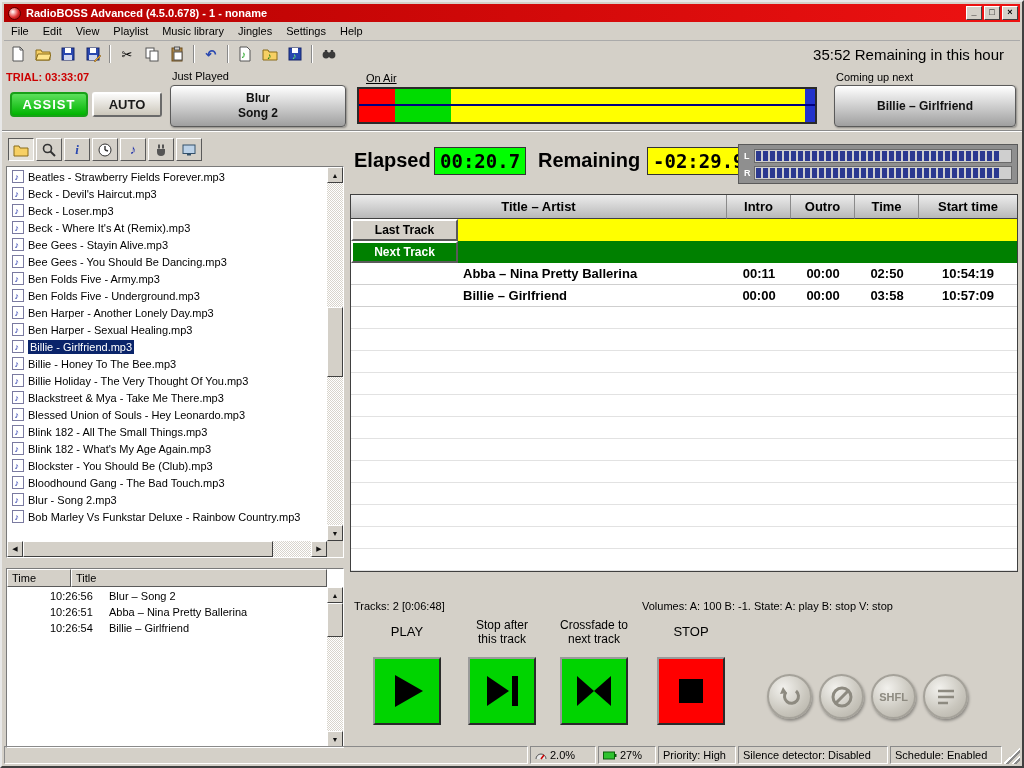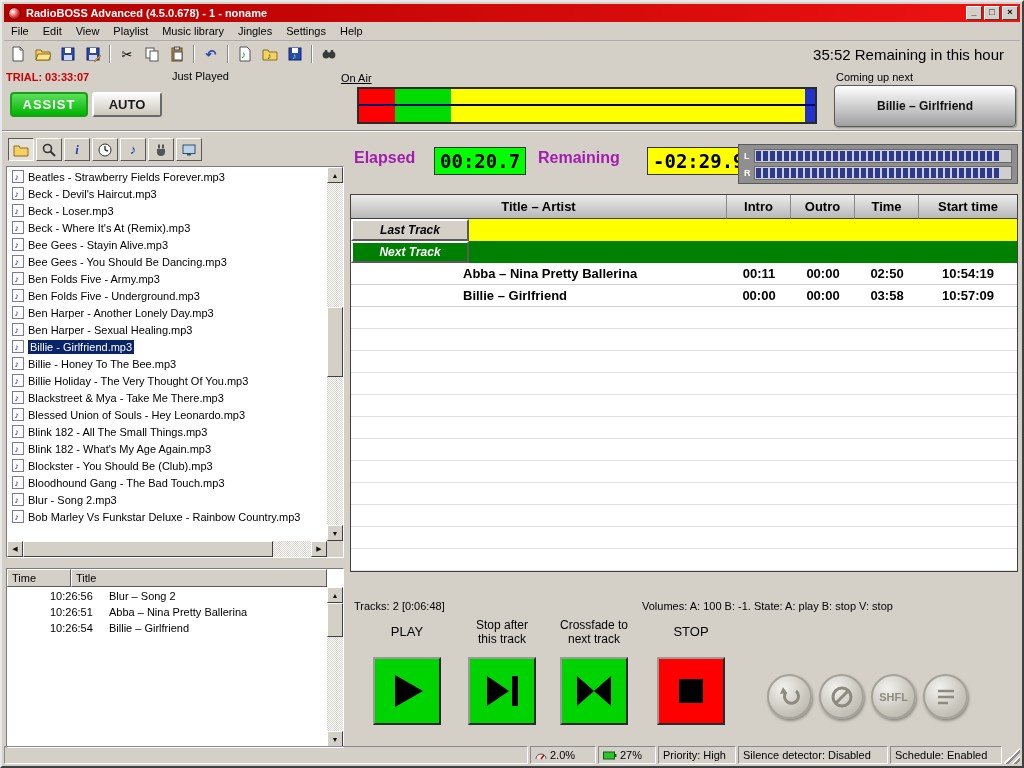--- a/index.html
+++ b/index.html
@@ -68,36 +68,36 @@
   .h-header{display:flex;height:18px;}
   .h-hcell{background:#d4d0c8;border:1px solid;border-color:#fff #5a5a5a #5a5a5a #fff;font-size:11px;display:flex;align-items:center;padding-left:4px;color:#000;}
   .h-hcell.time{width:64px;}
   .h-hcell.title{flex:1;margin-right:16px;}
   .h-body{position:absolute;left:1px;top:19px;right:17px;bottom:1px;overflow:hidden;}
   .h-row{display:flex;height:16px;font-size:11px;align-items:center;color:#000;}
   .h-time{width:64px;padding-left:5px;margin-left:37px;}
   .h-vscroll{position:absolute;right:0;top:18px;bottom:0;width:16px;background:repeating-conic-gradient(#fff 0 25%,#d8d4cc 0 50%) 0 0/2px 2px;}
 
   
-  .timer-label{position:absolute;font-size:16px;font-weight:bold;color:#a21caf;}
+  .timer-label{position:absolute;font-size:20px;font-weight:bold;color:#000000;}
   .timer-val{position:absolute;top:145px;font-family:"DejaVu Sans Mono",monospace;font-size:19px;font-weight:bold;color:#000;padding:2px 5px;border:1px solid #333;}
   #elapsed-val{left:432px;background:#00ff00;}
   #remaining-val{left:645px;background:#ffff00;}
   .vu{position:absolute;left:736px;top:142px;width:280px;height:40px;background:#8f8f8f;border:1px solid #5a5a5a;padding:4px 5px 4px 15px;}
   .vu-row{position:relative;height:14px;margin-bottom:3px;background:#cfcfcf;border:1px solid #6a6a6a;}
   .vu-fill{position:absolute;top:1px;bottom:1px;left:1px;right:12px;background:repeating-linear-gradient(90deg,#2b3990 0 5px,#cfcfcf 5px 7px);}
   .vu-label{position:absolute;left:-11px;top:1px;color:#fff;font-size:9px;font-weight:bold;}
 
   
   .pl-table{position:absolute;left:348px;top:192px;width:668px;background:#fff;border:1px solid #404040;}
   .pl-header{display:flex;height:24px;background:linear-gradient(#ececec,#b6b6b6);font-weight:bold;font-size:13px;color:#000;}
   .pl-hcell{display:flex;align-items:center;justify-content:center;border-right:1px solid #8a8a8a;border-bottom:1px solid #404040;}
   .pl-h0{width:376px;}.pl-h1{width:64px;}.pl-h2{width:64px;}.pl-h3{width:64px;}.pl-h4{width:98px;border-right:none;}
   .pl-special{display:flex;height:22px;}
-  .pl-speclabel{width:118px;display:flex;align-items:center;justify-content:center;font-weight:bold;font-size:12px;border:2px solid;border-color:#fff #5a5a5a #5a5a5a #fff;font-style:italic;}
+  .pl-speclabel{width:107px;display:flex;align-items:center;justify-content:center;font-weight:bold;font-size:12px;border:2px solid;border-color:#fff #5a5a5a #5a5a5a #fff;}
   .pl-specfill{flex:1;}
   .pl-row{display:flex;height:22px;font-size:13px;font-weight:bold;align-items:center;border-bottom:1px solid #cfcfcf;color:#000;}
   .pl-c{text-align:center;}
   .pl-c0{width:376px;padding-left:112px;text-align:left;white-space:nowrap;overflow:hidden;}
   .pl-c1,.pl-c2,.pl-c3{width:64px;}
   .pl-c4{width:98px;}
   .pl-empty{height:22px;border-bottom:1px solid #e2e2e2;}
 
   .pl-status{position:absolute;top:598px;font-size:11px;color:#000;white-space:nowrap;}
 
@@ -219,26 +219,30 @@
           <rect x="3.8" y="4" width="2.4" height="4" fill="#3a3a3a"></rect>
           <rect x="9.8" y="4" width="2.4" height="4" fill="#3a3a3a"></rect>
         </svg>
       </div>
   </div>
 
   <div class="hour-remaining">35:52 Remaining in this hour</div>
   <div class="trial">TRIAL: 03:33:07</div>
 
   <div class="lbl-small" style="left:170px;top:68px;">Just Played</div>
-  <div class="lbl-small" style="left:339px;top:70px;text-decoration:underline;">On Air</div>
+  <div class="lbl-small" style="left:364px;top:70px;text-decoration:underline;">On Air</div>
   <div class="lbl-small" style="left:834px;top:69px;">Coming up next</div>
 
   <div class="assist-btn">ASSIST</div>
   <div class="auto-btn">AUTO</div>
 
+  <div class="bigbtn" id="just-played-btn">
+    <span>Blur</span>
+    <span>Song 2</span>
+  </div>
 
   <div class="onair">
     <div class="oa-red"></div>
     <div class="oa-green"></div>
     <div class="oa-blue"></div>
     <div class="oa-line"></div>
   </div>
 
   <div class="bigbtn" id="coming-up-btn">
     <span>Billie – Girlfriend</span>

